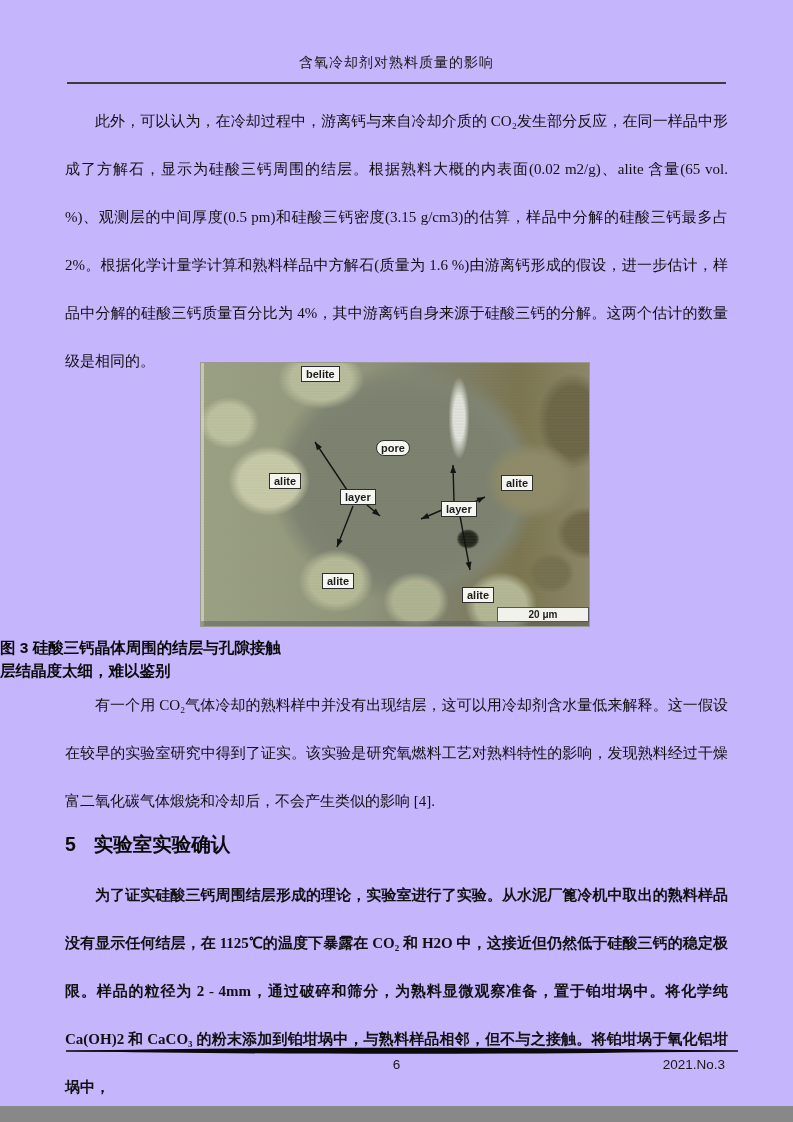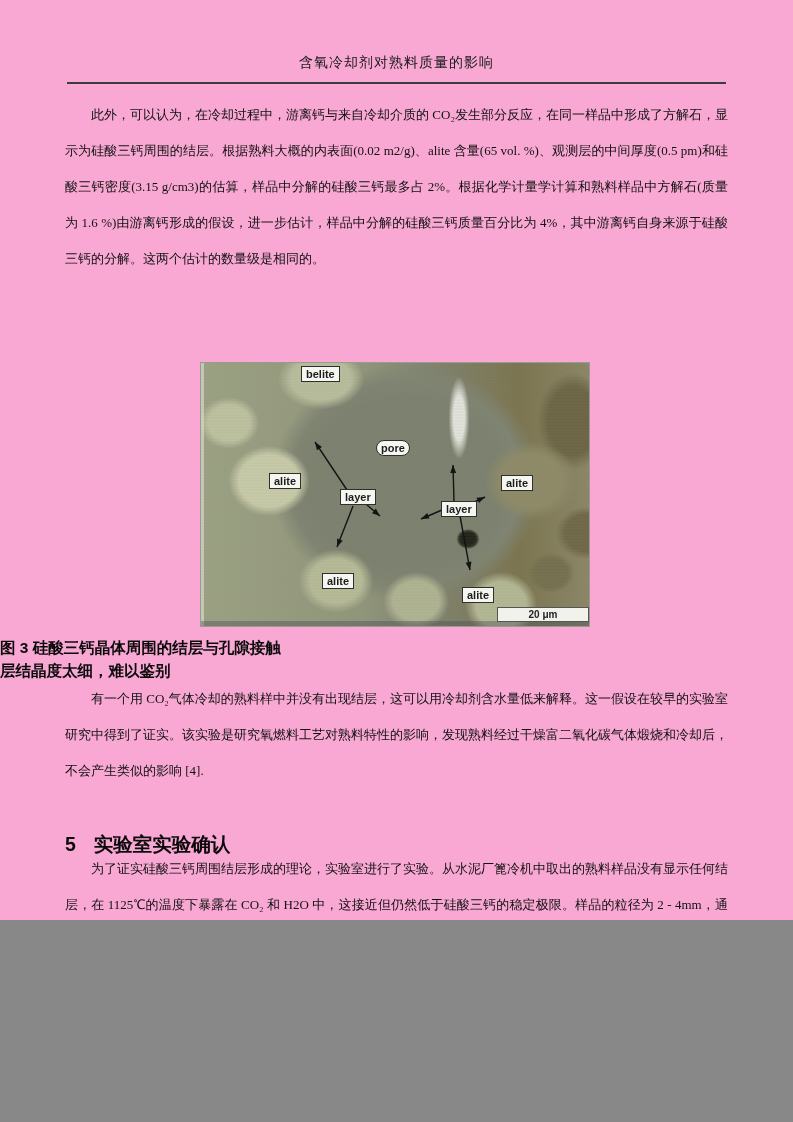--- a/index.html
+++ b/index.html
@@ -1,42 +1,42 @@
 <!DOCTYPE html>
 <html><head>
 <meta charset="utf-8">
 <style>
   * { margin: 0; padding: 0; box-sizing: border-box; }
   html, body { background: #888; }
   .page {
     position: relative;
-    width: 793px; height: 920px;
+    width: 793px; height: 1106px;
     margin: 0 auto;
-    background: #f9a8d4;
+    background: #c4b5fd;
     font-family: "Liberation Serif", serif;
     color: #111;
     overflow: hidden;
   }
   .running-title {
     position: absolute; top: 54px; left: 0; width: 100%;
     text-align: center; font-size: 14px; letter-spacing: 1px; color: #1a1a1a;
   }
   .header-rule {
     position: absolute; top: 82px; left: 67px; width: 659px; height: 2px;
     background: #3c3c3c;
   }
   .body-para {
     position: absolute; left: 65px; width: 663px;
-    font-size: 13px; line-height: 36px;
+    font-size: 15px; line-height: 48px;
     text-align: justify; text-justify: inter-ideograph;
     text-indent: 2em;
   }
   .para1 { top: 97px; }
   .para2 { top: 681px; }
-  .para3 { top: 851px; }
+  .para3 { top: 871px; font-weight: bold; }
   .section-heading {
     position: absolute; top: 831px; left: 65px; width: 663px;
     font-family: "Liberation Sans", sans-serif;
     font-weight: bold; font-size: 19.5px; color: #0a0a0a;
   }
   .section-heading .sec-num { margin-right: 18px; }
 
   
   .micrograph {
     position: absolute; top: 362px; left: 200px; width: 390px; height: 265px;

